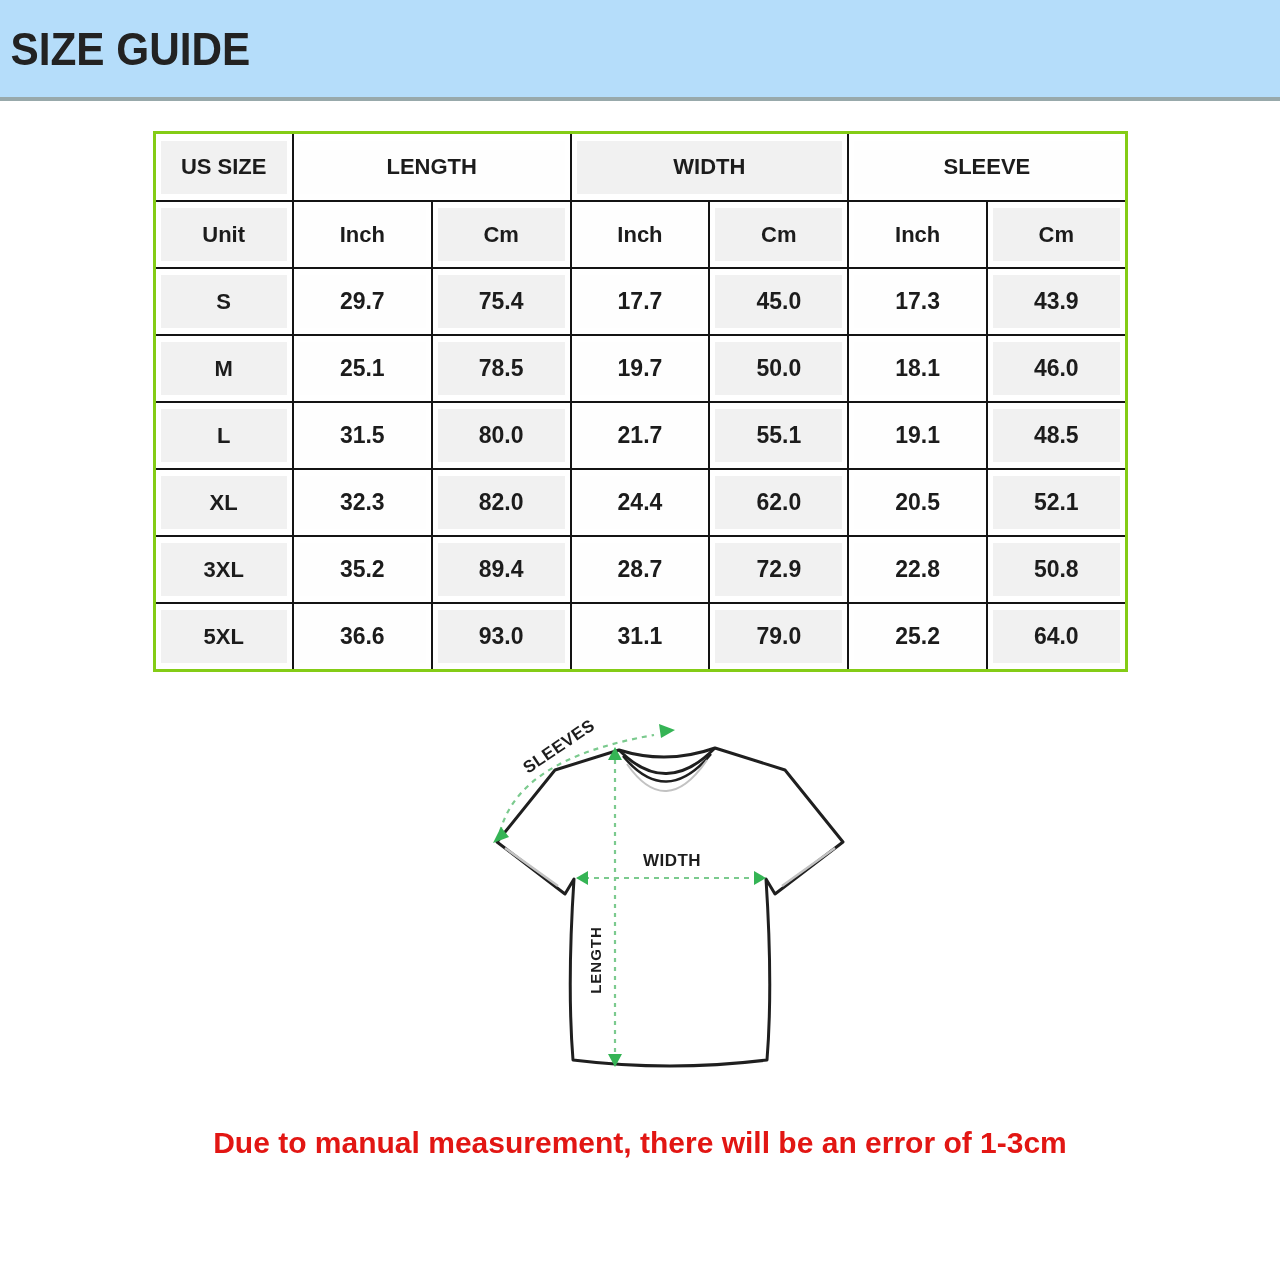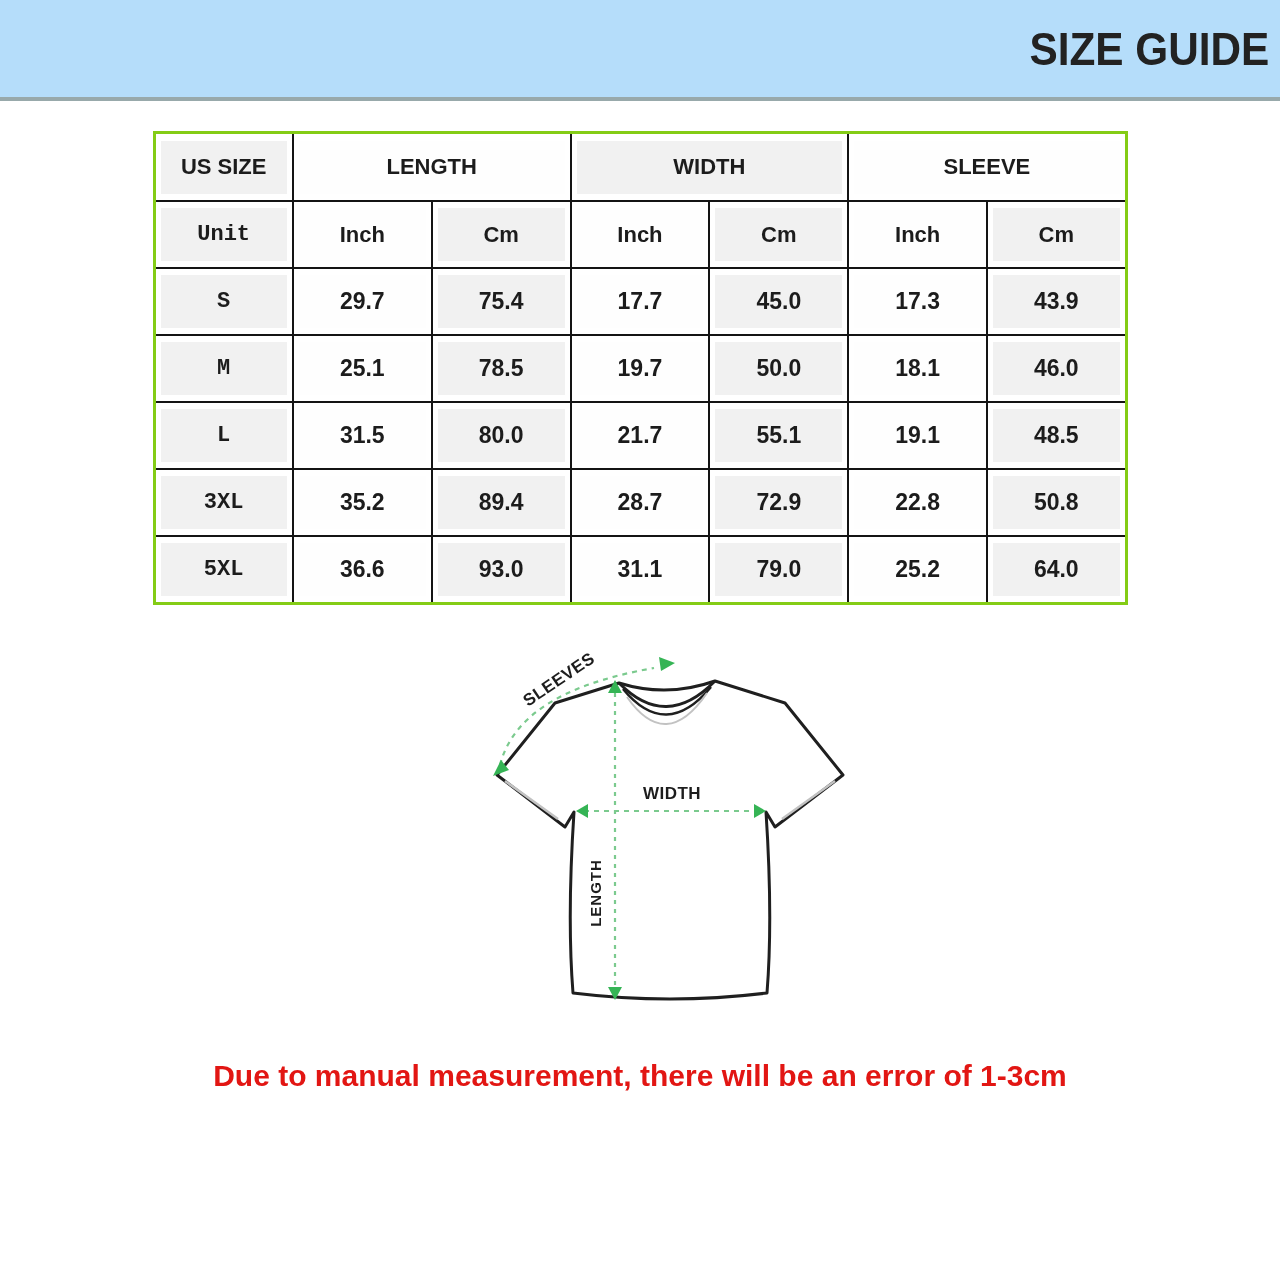--- a/index.html
+++ b/index.html
@@ -3,21 +3,21 @@
 <meta charset="utf-8">
 <style>
   html,body{margin:0;padding:0;}
   body{
     width:1280px;height:1280px;background:#ffffff;overflow:hidden;
     font-family:"Liberation Sans","DejaVu Sans",sans-serif;color:#1c1c1c;
   }
   
   .banner{
     height:97px;background:#b5ddfa;border-bottom:4px solid #98a9ab;
-    display:flex;align-items:center;justify-content:flex-end;
+    display:flex;align-items:center;justify-content:flex-start;
   }
   .banner h1{
     margin:0;font-size:46px;font-weight:800;letter-spacing:0px;color:#222;
     transform:scaleX(.92);transform-origin:center;
   }
   
   .size-table{
     width:975px;margin:30px auto 0 auto;border-collapse:collapse;
     table-layout:fixed;border:3px solid #84cc16;
   }
@@ -26,21 +26,21 @@
   }
   .size-table tr.group-row td{height:66px;}
   .size-table .in{
     margin:4px 5px;height:53px;display:flex;align-items:center;justify-content:center;
     background:#ffffff;font-weight:700;font-size:23px;
   }
   .size-table tr.group-row .in{background:#f1f1f1;font-size:22px;}
   .size-table td:nth-child(odd) .in{background:#f1f1f1;}
   .size-table td:nth-child(even) .in{background:#fefefe;}
   .size-table tr.unit-row .in{font-size:22px;}
-  .size-table .size-col .in{font-size:22px;font-family:Liberation Mono, monospace;}
+  .size-table .size-col .in{font-size:22px;}
   
   .diagram{width:440px;height:400px;margin:38px 0 0 452px;}
   .diagram svg{display:block;}
   
   .disclaimer{
     margin-top:16px;text-align:center;font-size:30px;font-weight:700;color:#e21613;
   }
 </style>
 </head>
 <body>
@@ -148,20 +148,43 @@
           <div class="in">21.7</div>
         </td>
     <td>
           <div class="in">55.1</div>
         </td>
     <td>
           <div class="in">19.1</div>
         </td>
     <td>
           <div class="in">48.5</div>
+        </td>
+  </tr>
+  <tr>
+    <td class="size-col">
+          <div class="in">XL</div>
+        </td>
+    <td>
+          <div class="in">32.3</div>
+        </td>
+    <td>
+          <div class="in">82.0</div>
+        </td>
+    <td>
+          <div class="in">24.4</div>
+        </td>
+    <td>
+          <div class="in">62.0</div>
+        </td>
+    <td>
+          <div class="in">20.5</div>
+        </td>
+    <td>
+          <div class="in">52.1</div>
         </td>
   </tr>
   <tr>
     <td class="size-col">
           <div class="in">3XL</div>
         </td>
     <td>
           <div class="in">35.2</div>
         </td>
     <td>

